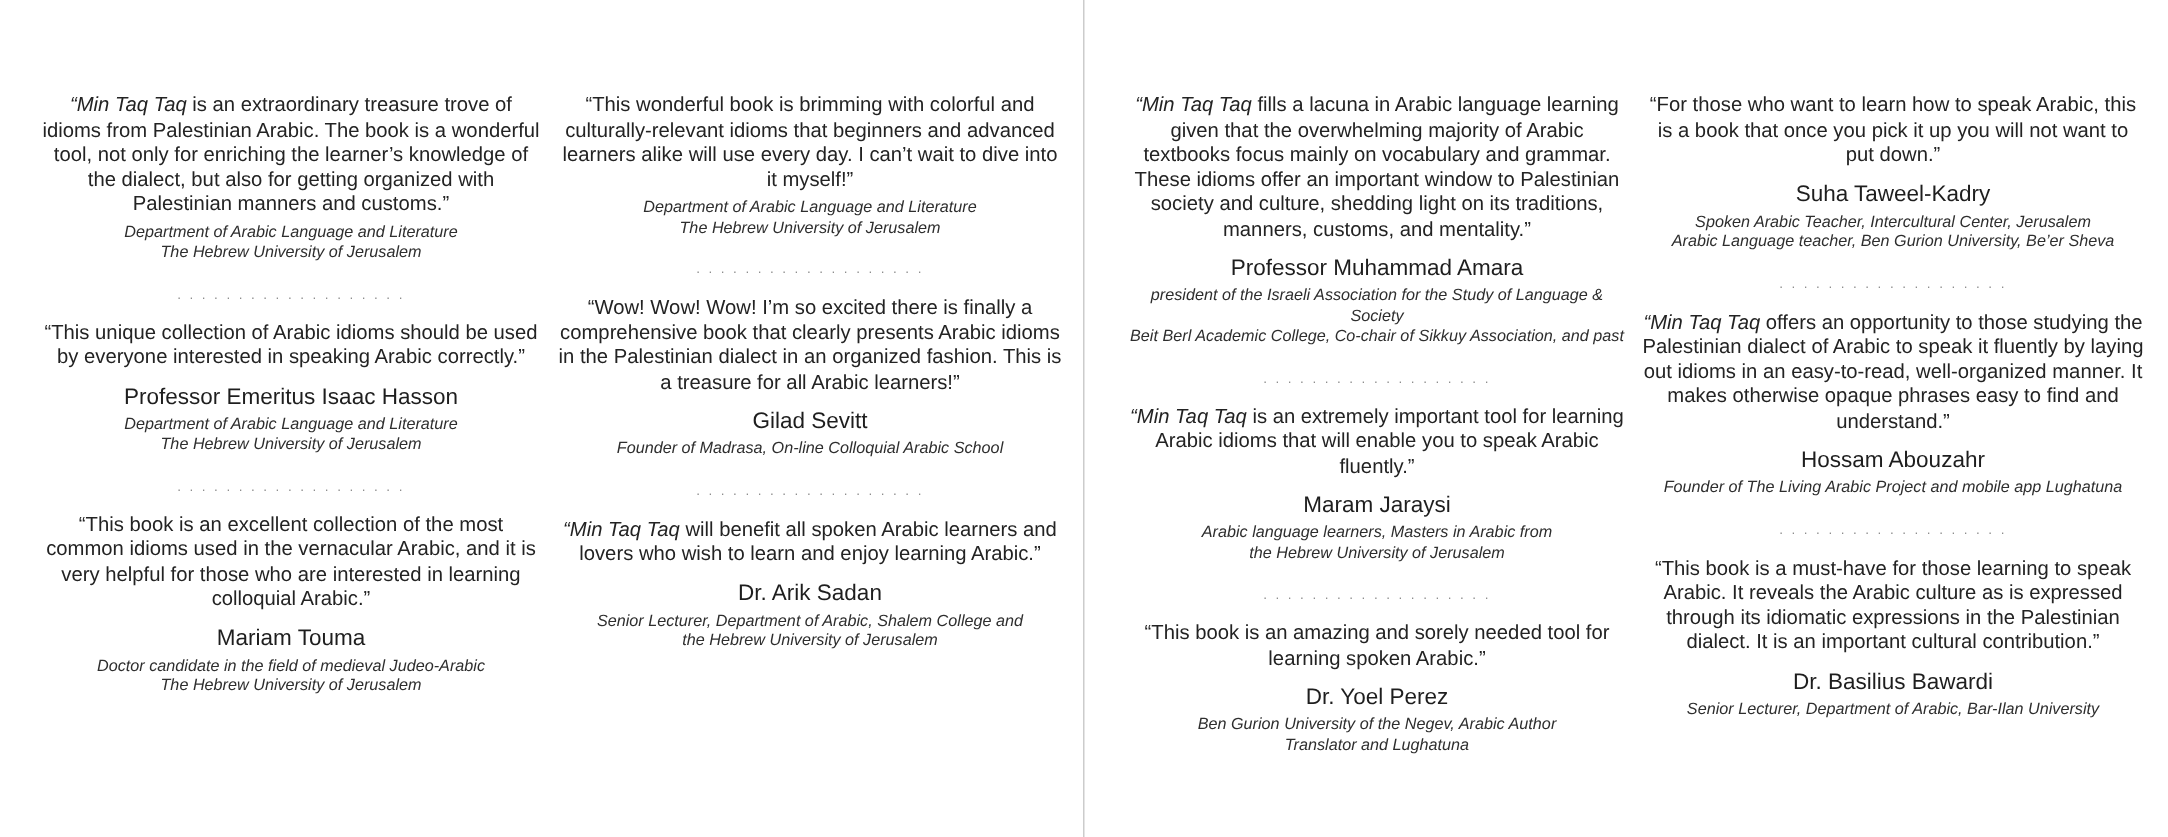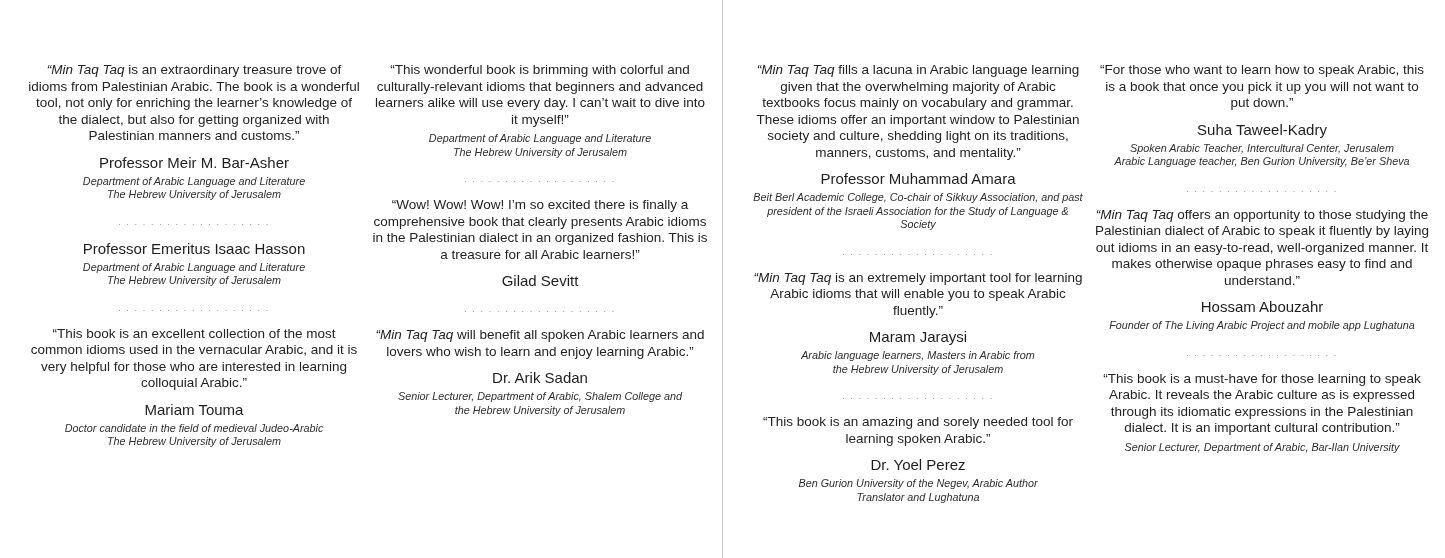--- a/index.html
+++ b/index.html
@@ -68,28 +68,28 @@
 </style>
 </head>
 <body>
 
 <div class="spread">
   <div class="page-divider"></div>
 
   <div class="col col-1">
     <div>
       <p class="quote"><span class="ti">“Min Taq Taq</span><span> is an extraordinary treasure trove of idioms from Palestinian Arabic. The book is a wonderful tool, not only for enriching the learner’s knowledge of the dialect, but also for getting organized with Palestinian manners and customs.”</span></p>
-      <p class="name">Professor Meir M. Bar-Asher</p>
       <p class="affil">
           <span>Department of Arabic Language and Literature</span>
           <span>The Hebrew University of Jerusalem</span>
         </p>
     </div>
     <div class="sep">. . . . . . . . . . . . . . . . . . .</div>
     <div>
+      <p class="quote"><span class="ti"></span><span>“This unique collection of Arabic idioms should be used by everyone interested in speaking Arabic correctly.”</span></p>
       <p class="name">Professor Emeritus Isaac Hasson</p>
       <p class="affil">
           <span>Department of Arabic Language and Literature</span>
           <span>The Hebrew University of Jerusalem</span>
         </p>
     </div>
     <div class="sep">. . . . . . . . . . . . . . . . . . .</div>
     <div>
       <p class="quote"><span class="ti"></span><span>“This book is an excellent collection of the most common idioms used in the vernacular Arabic, and it is very helpful for those who are interested in learning colloquial Arabic.”</span></p>
       <p class="name">Mariam Touma</p>
@@ -105,39 +105,43 @@
       <p class="quote"><span class="ti"></span><span>“This wonderful book is brimming with colorful and culturally-relevant idioms that beginners and advanced learners alike will use every day. I can’t wait to dive into it myself!”</span></p>
       <p class="affil">
           <span>Department of Arabic Language and Literature</span>
           <span>The Hebrew University of Jerusalem</span>
         </p>
     </div>
     <div class="sep">. . . . . . . . . . . . . . . . . . .</div>
     <div>
       <p class="quote"><span class="ti"></span><span>“Wow! Wow! Wow! I’m so excited there is finally a comprehensive book that clearly presents Arabic idioms in the Palestinian dialect in an organized fashion. This is a treasure for all Arabic learners!”</span></p>
       <p class="name">Gilad Sevitt</p>
+      <p class="affil">
+          <span>Founder of Madrasa, On-line Colloquial Arabic School</span>
+          <span></span>
+        </p>
     </div>
     <div class="sep">. . . . . . . . . . . . . . . . . . .</div>
     <div>
       <p class="quote"><span class="ti">“Min Taq Taq</span><span> will benefit all spoken Arabic learners and lovers who wish to learn and enjoy learning Arabic.”</span></p>
       <p class="name">Dr. Arik Sadan</p>
       <p class="affil">
           <span>Senior Lecturer, Department of Arabic, Shalem College and</span>
           <span>the Hebrew University of Jerusalem</span>
         </p>
     </div>
   </div>
 
   <div class="col col-3">
     <div>
       <p class="quote"><span class="ti">“Min Taq Taq</span><span> fills a lacuna in Arabic language learning given that the overwhelming majority of Arabic textbooks focus mainly on vocabulary and grammar. These idioms offer an important window to Palestinian society and culture, shedding light on its traditions, manners, customs, and mentality.”</span></p>
       <p class="name">Professor Muhammad Amara</p>
       <p class="affil">
+          <span>president of the Israeli Association for the Study of Language &amp; Society</span>
           <span>Beit Berl Academic College, Co-chair of Sikkuy Association, and past</span>
-          <span>president of the Israeli Association for the Study of Language &amp; Society</span>
         </p>
     </div>
     <div class="sep">. . . . . . . . . . . . . . . . . . .</div>
     <div>
       <p class="quote"><span class="ti">“Min Taq Taq</span><span> is an extremely important tool for learning Arabic idioms that will enable you to speak Arabic fluently.”</span></p>
       <p class="name">Maram Jaraysi</p>
       <p class="affil">
           <span>Arabic language learners, Masters in Arabic from</span>
           <span>the Hebrew University of Jerusalem</span>
         </p>
@@ -167,19 +171,20 @@
       <p class="quote"><span class="ti">“Min Taq Taq</span><span> offers an opportunity to those studying the Palestinian dialect of Arabic to speak it fluently by laying out idioms in an easy-to-read, well-organized manner. It makes otherwise opaque phrases easy to find and understand.”</span></p>
       <p class="name">Hossam Abouzahr</p>
       <p class="affil">
           <span>Founder of The Living Arabic Project and mobile app Lughatuna</span>
           <span></span>
         </p>
     </div>
     <div class="sep">. . . . . . . . . . . . . . . . . . .</div>
     <div>
       <p class="quote"><span class="ti"></span><span>“This book is a must-have for those learning to speak Arabic. It reveals the Arabic culture as is expressed through its idiomatic expressions in the Palestinian dialect. It is an important cultural contribution.”</span></p>
+      <p class="name">Dr. Basilius Bawardi</p>
       <p class="affil">
           <span>Senior Lecturer, Department of Arabic, Bar-Ilan University</span>
           <span></span>
         </p>
     </div>
   </div>
 </div>
 
 </body></html>

